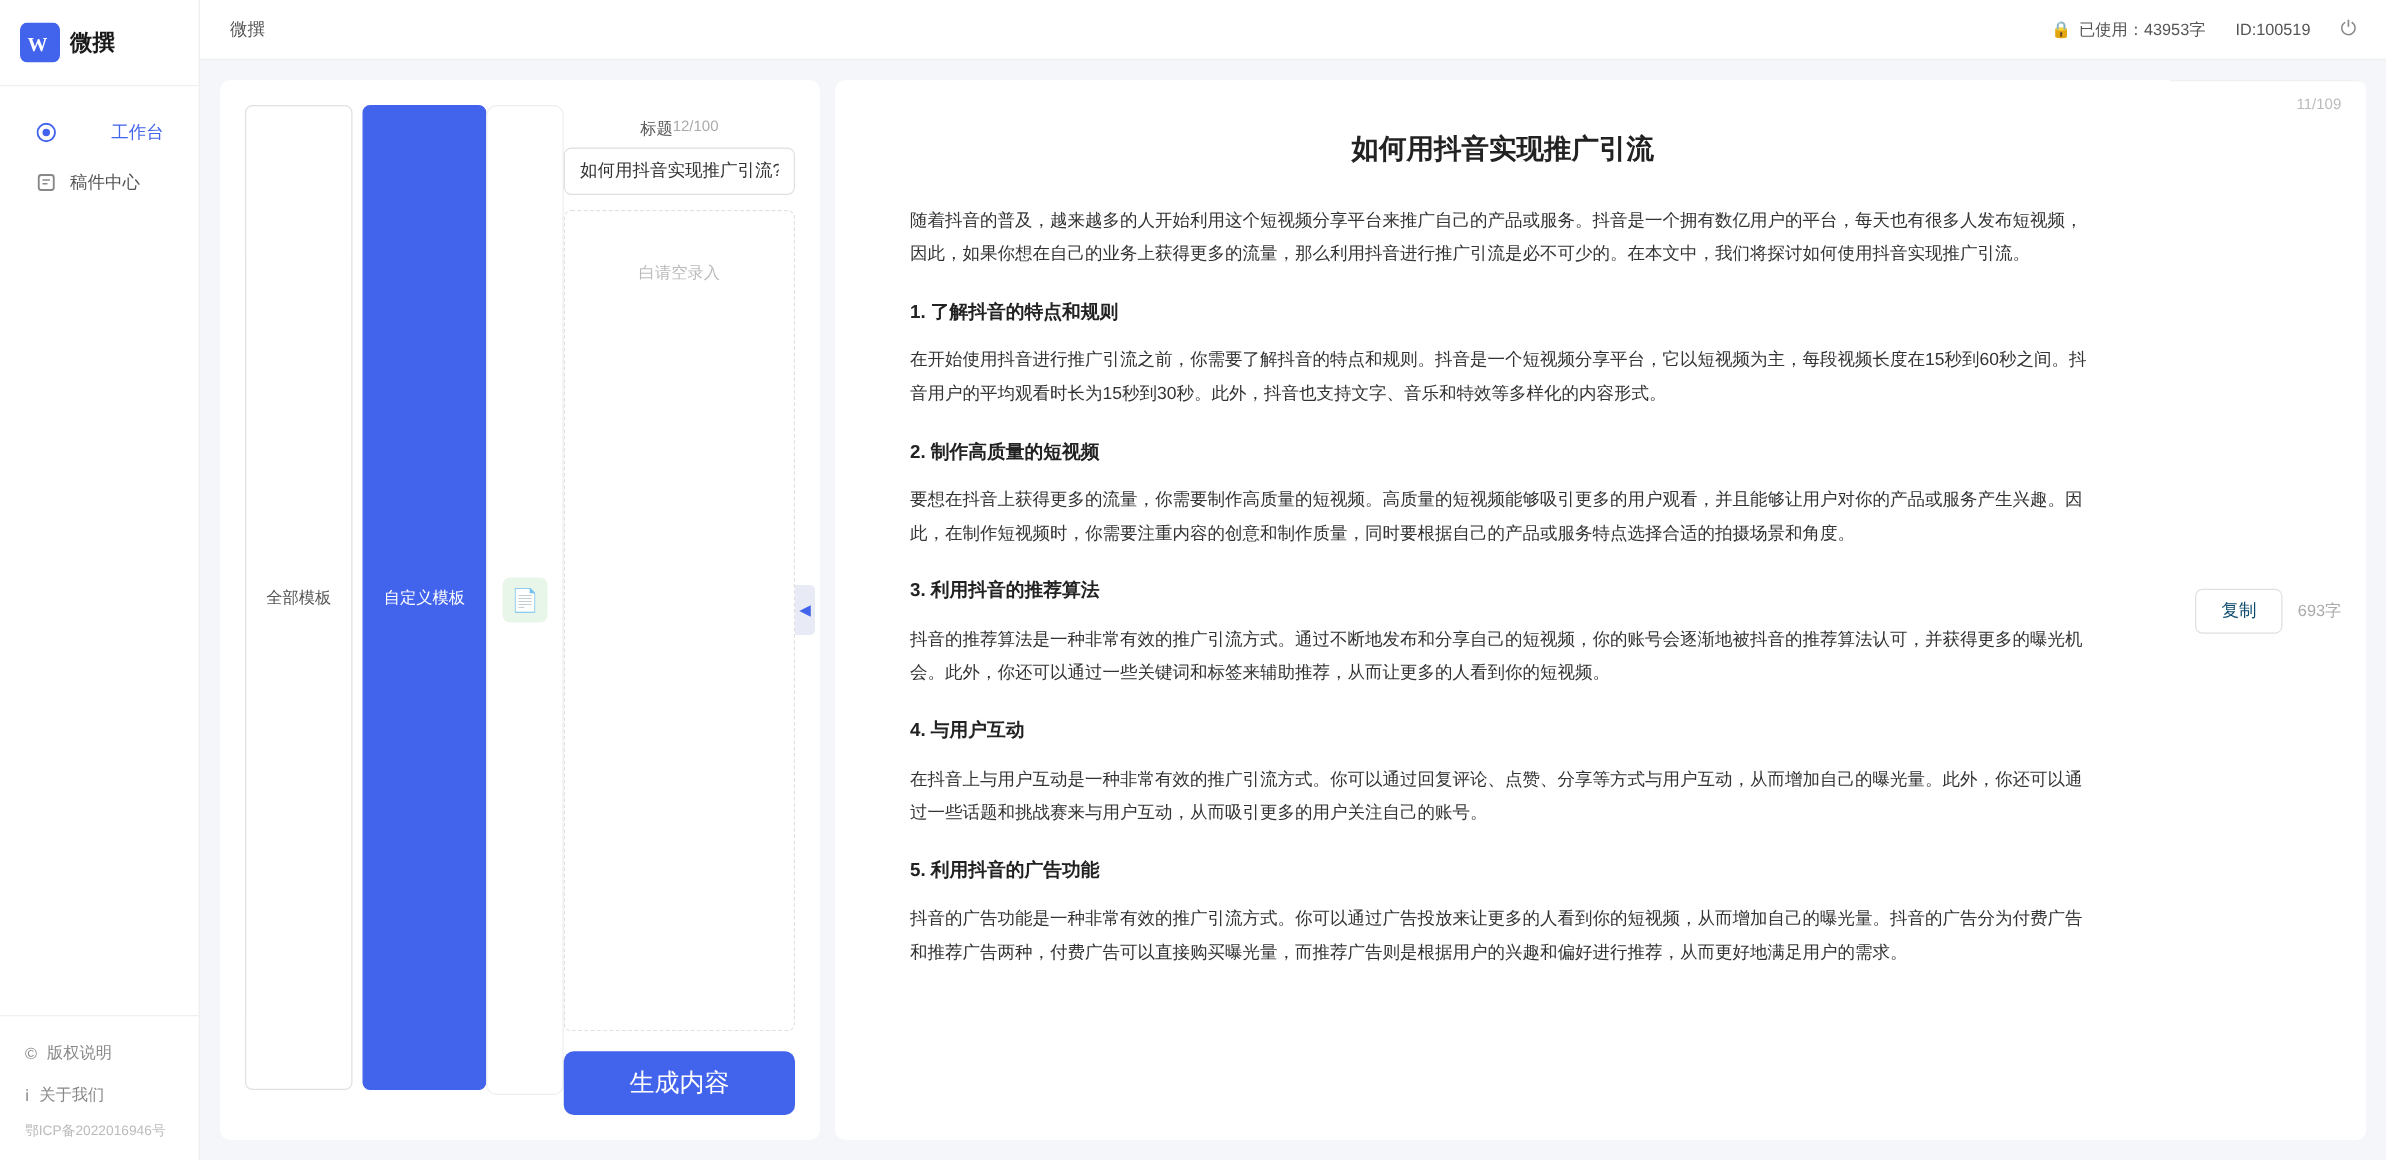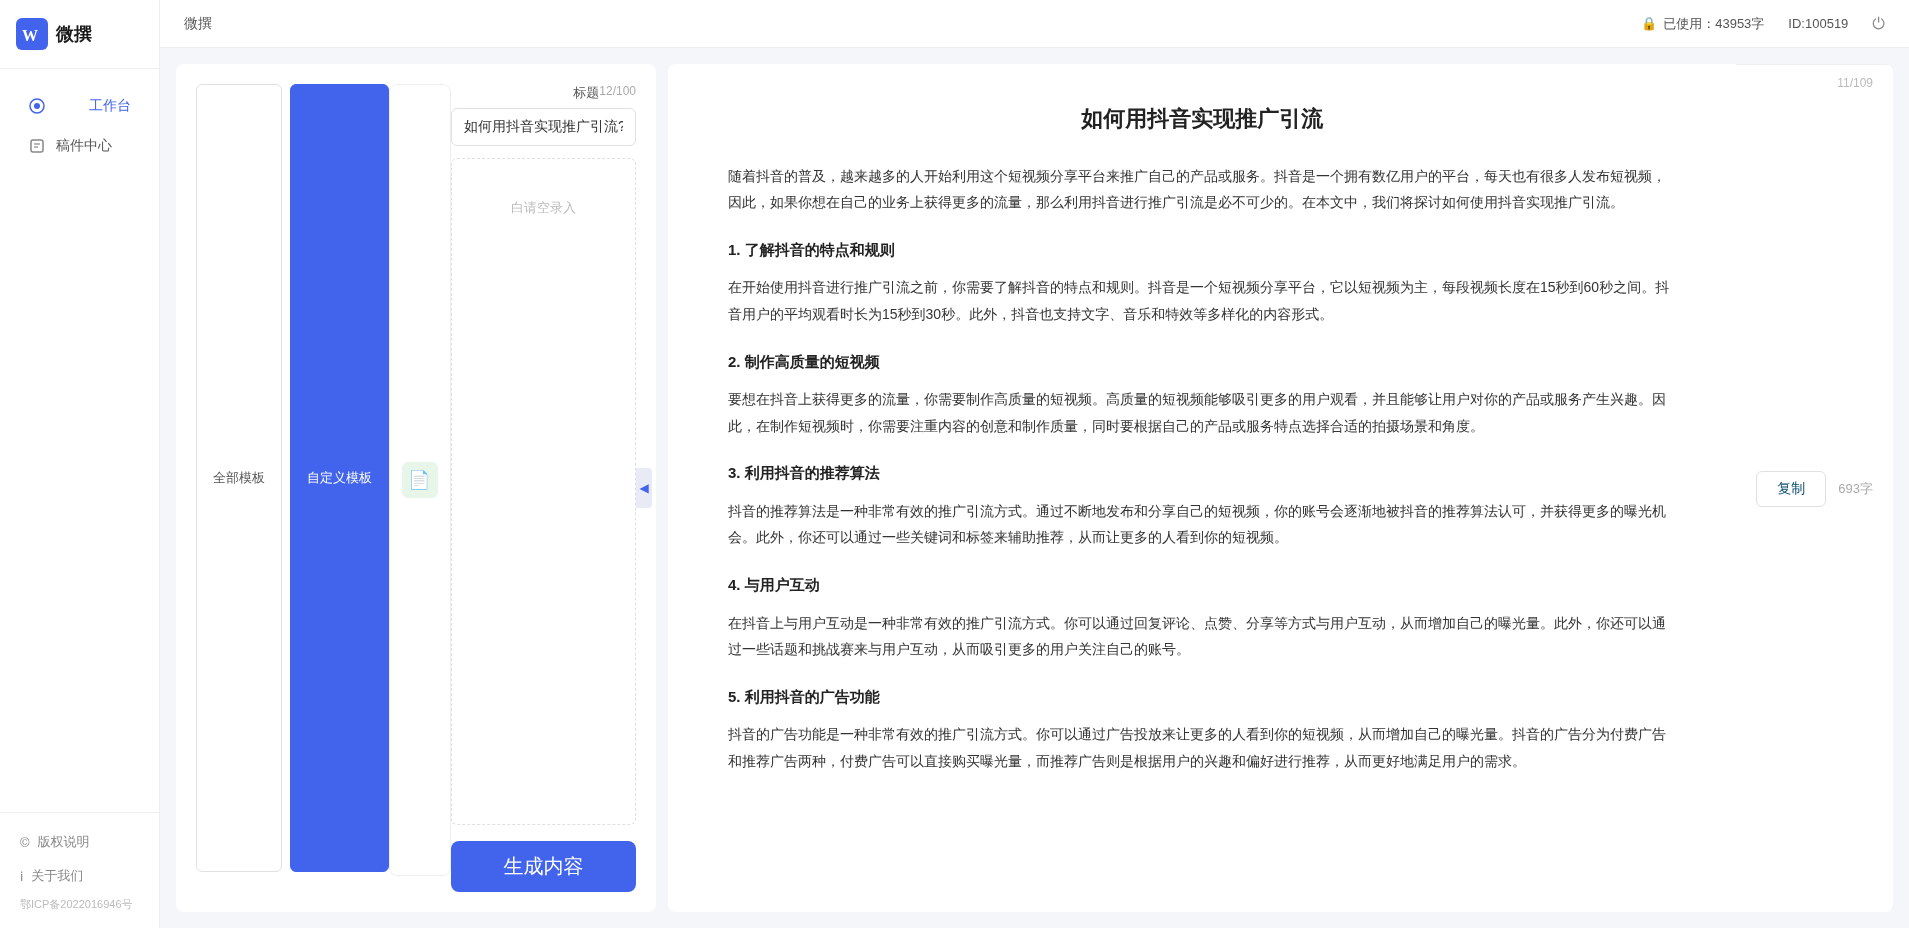--- a/index.html
+++ b/index.html
@@ -195,24 +195,25 @@
     }
 
     
     .form-section {
       flex: 1;
       display: flex;
       flex-direction: column;
     }
     .field-label {
       display: flex;
-      justify-content: flex-end;
+      justify-content: center;
       font-size: 13px;
       color: #555;
       margin-bottom: 6px;
+      margin-top: 10px;
     }
     .field-count {
       color: #aaa;
       font-size: 12px;
     }
     .field-input {
       border: 1px solid #e0e0e0;
       border-radius: 6px;
       padding: 10px 12px;
       font-size: 14px;

